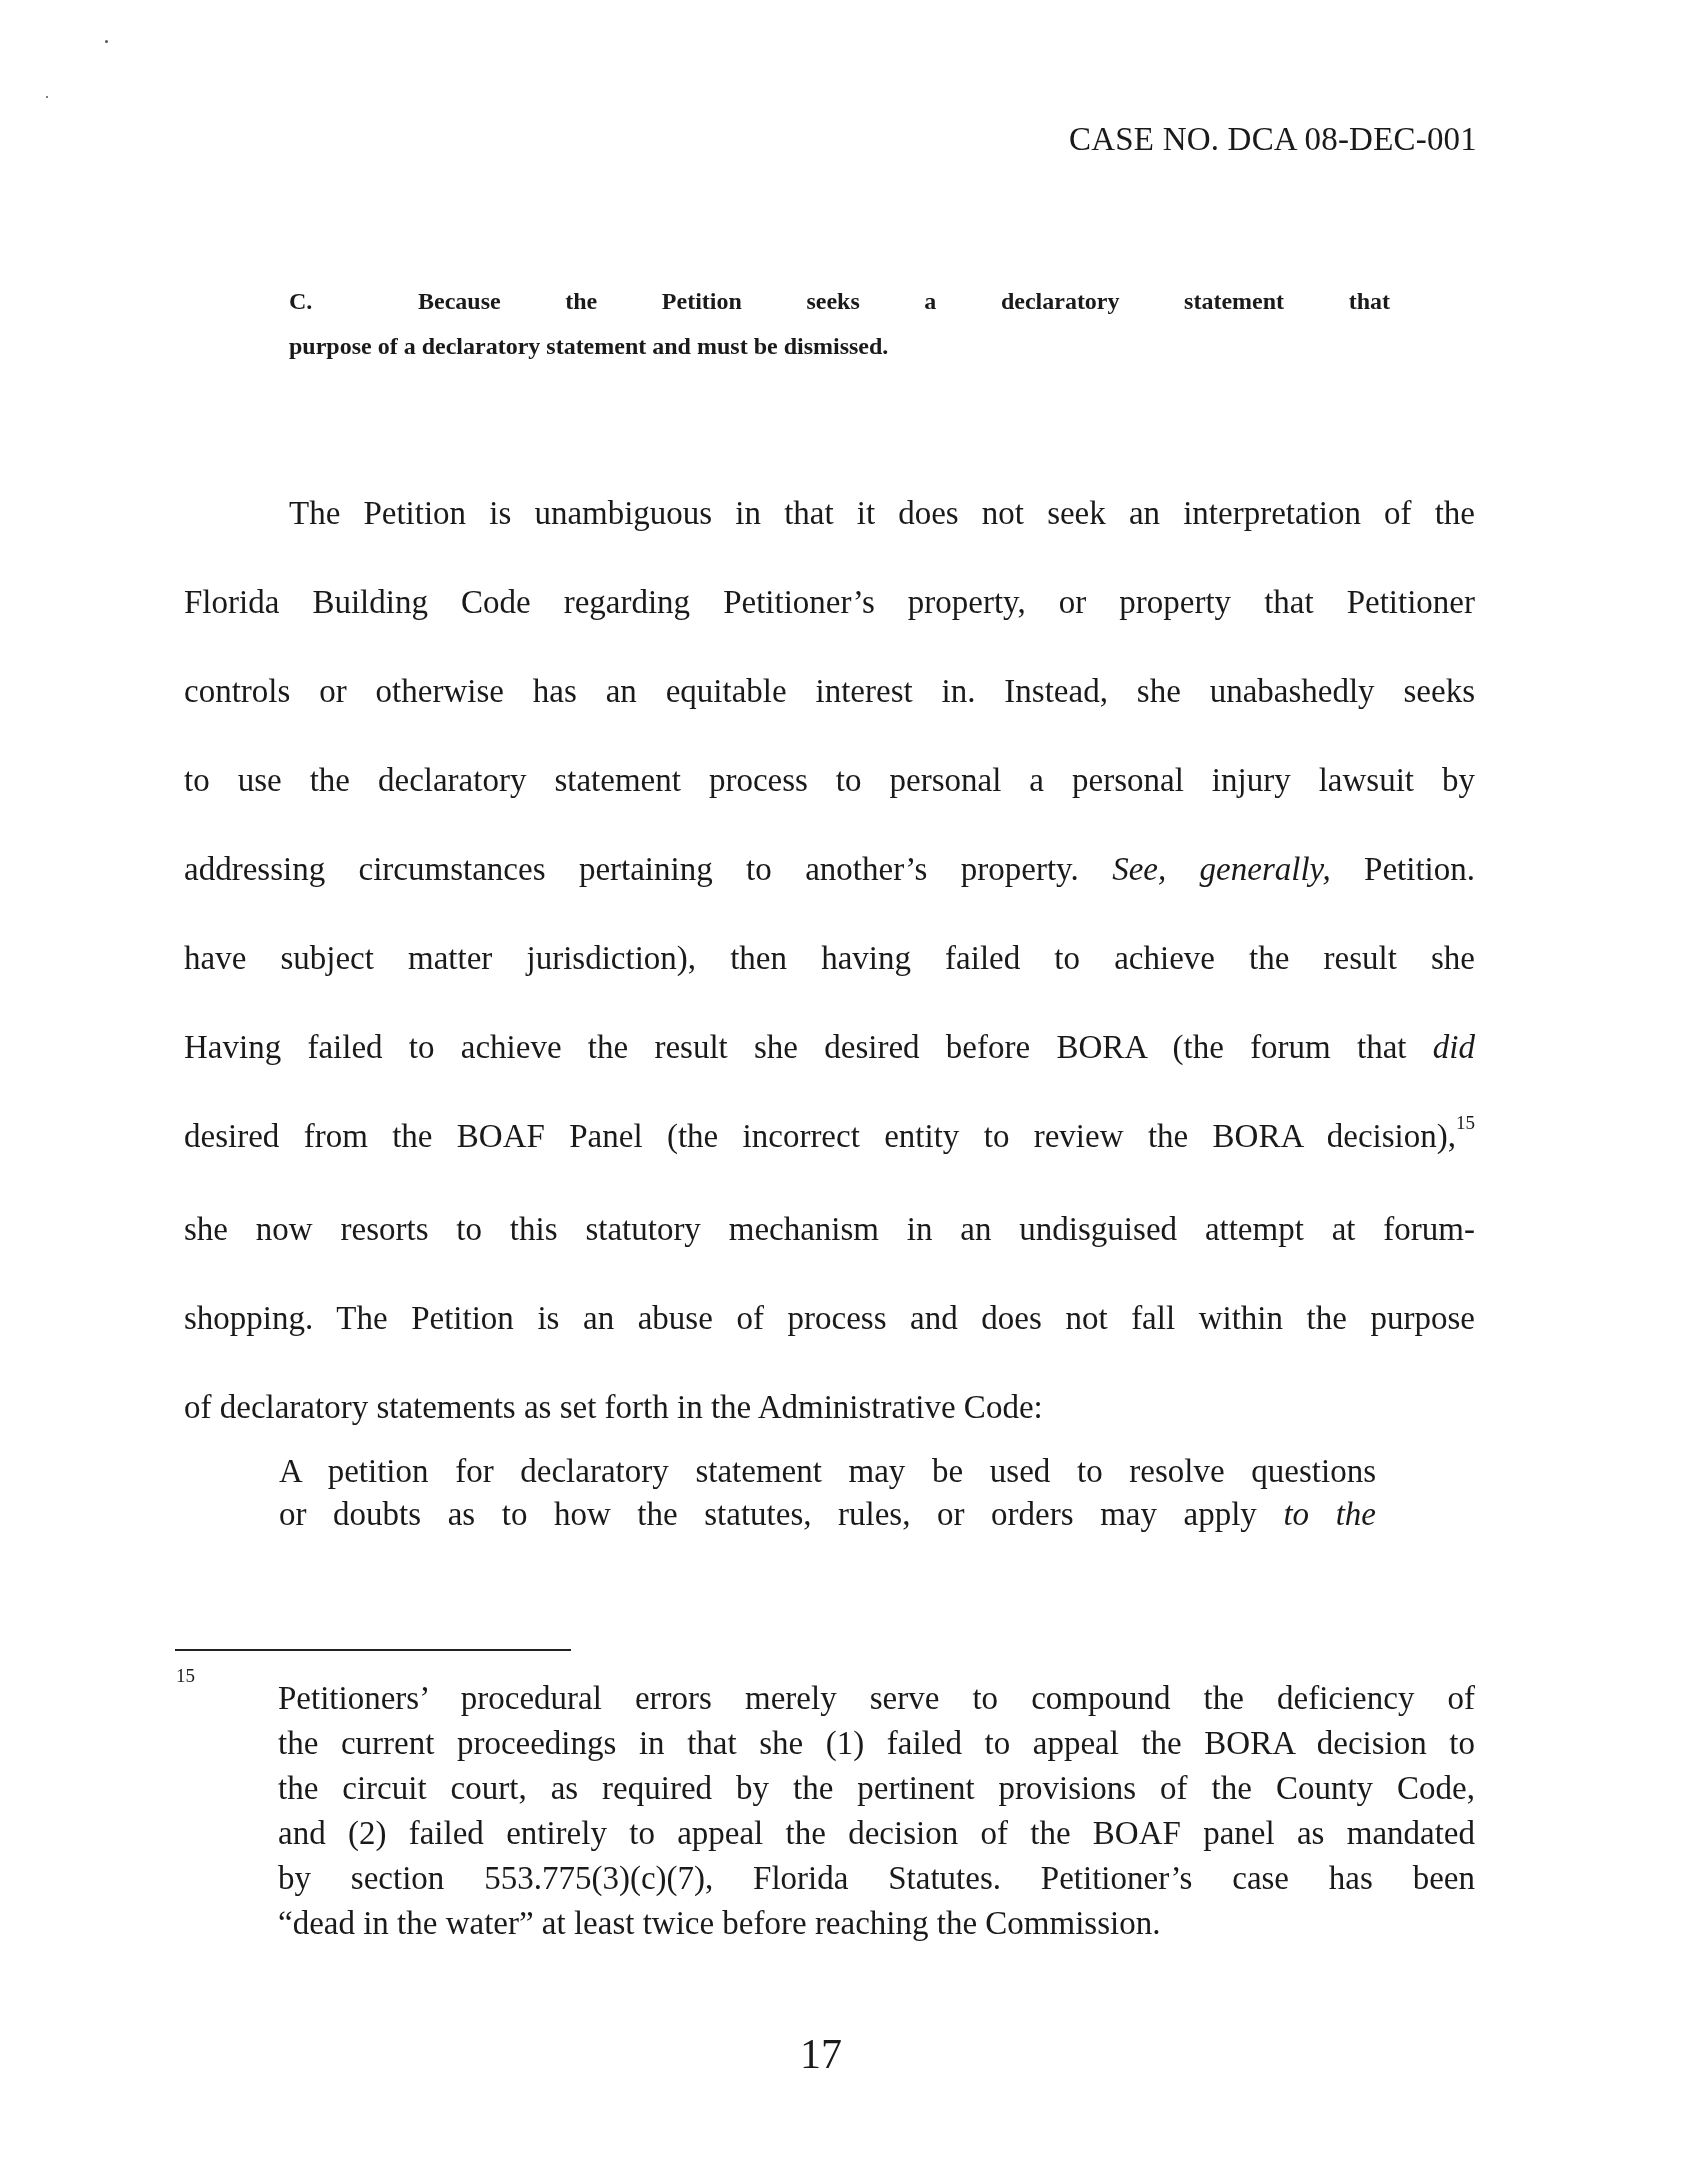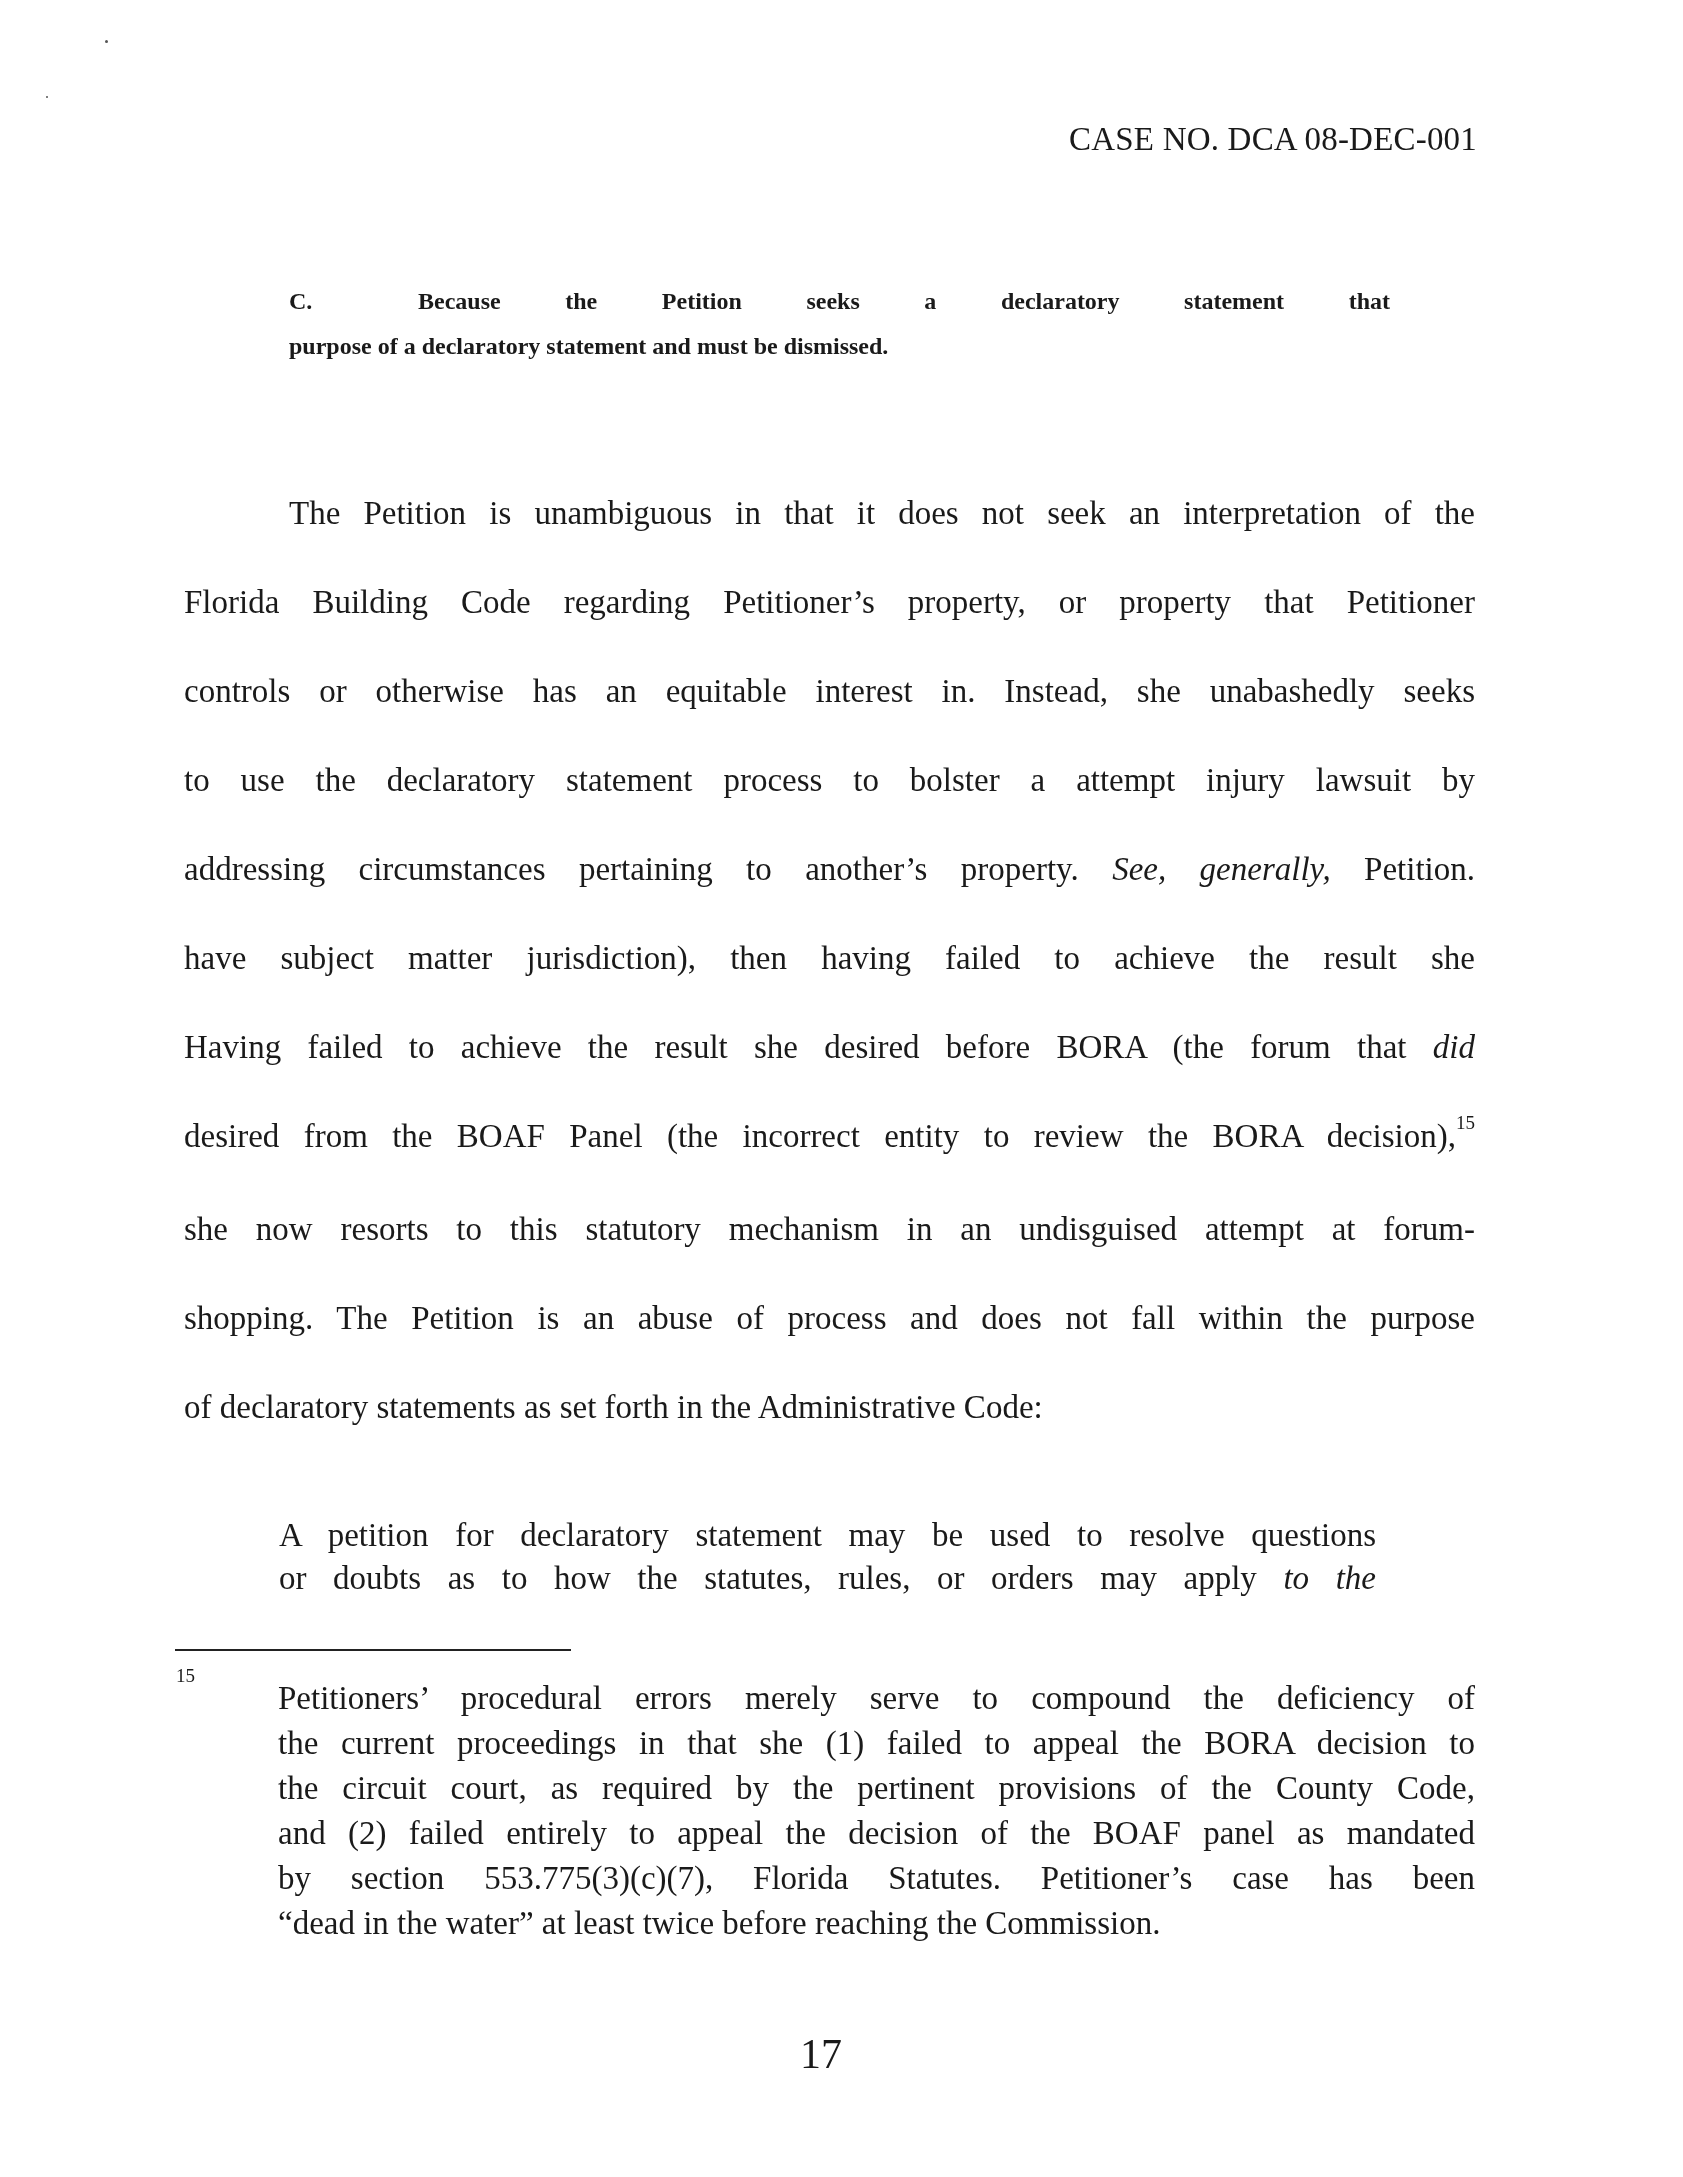--- a/index.html
+++ b/index.html
@@ -8,21 +8,21 @@
   .speck { position: absolute; background: #555; border-radius: 50%; }
   .header { position: absolute; top: 121px; right: 206px; font-size: 33px; letter-spacing: 0.2px; }
   .heading { position: absolute; left: 289px; top: 279px; width: 1101px; font-weight: bold;
              font-size: 24px; line-height: 45px; text-align: justify; text-align-last: left; }
   .heading .letter { display: inline-block; width: 129px; }
   .body-para { position: absolute; left: 184px; top: 469px; width: 1291px; font-size: 33px; line-height: 89px; }
   .line { display: block; text-align: justify; text-align-last: justify; white-space: nowrap; }
   .line.last { text-align-last: left; }
   .line.first { padding-left: 105px; }
   sup { font-size: 19px; vertical-align: 0; position: relative; top: -18px; }
-  .quote { position: absolute; left: 279px; top: 1514px; width: 1097px; font-size: 33px; line-height: 43px; }
+  .quote { position: absolute; left: 279px; top: 1450px; width: 1097px; font-size: 33px; line-height: 43px; }
   .rule { position: absolute; left: 175px; top: 1649px; width: 396px; height: 2px; background: #222; }
   .fn-num { position: absolute; left: 176px; top: 1665px; font-size: 19px; }
   .footnote { position: absolute; left: 278px; top: 1676px; width: 1197px; font-size: 33px; line-height: 45px; }
   .page-num { position: absolute; left: 800px; top: 2030px; font-size: 42px; }
   i { font-style: italic; }
 </style>
 </head>
 <body>
 
 <div class="speck" style="left:105px;top:40px;width:3px;height:3px;"></div>
@@ -32,21 +32,21 @@
 
 <div class="heading">
   <span class="line"><span class="letter">C.</span><span>Because the Petition seeks a declaratory statement that</span></span>
   <span class="line last">purpose of a declaratory statement and must be dismissed.</span>
 </div>
 
 <div class="body-para">
   <span class="line first">The Petition is unambiguous in that it does not seek an interpretation of the</span>
   <span class="line">Florida Building Code regarding Petitioner’s property, or property that Petitioner</span>
   <span class="line">controls or otherwise has an equitable interest in.  Instead, she unabashedly seeks</span>
-  <span class="line">to use the declaratory statement process to bolster a attempt injury lawsuit by</span>
+  <span class="line">to use the declaratory statement process to personal a personal injury lawsuit by</span>
   <span class="line"><span>addressing circumstances pertaining to another’s property.  </span><i>See, generally,</i><span> Petition.</span></span>
   <span class="line">have subject matter jurisdiction), then having failed to achieve the result she</span>
   <span class="line"><span>Having failed to achieve the result she desired before BORA (the forum that </span><i>did</i></span>
   <span class="line"><span>desired from the BOAF Panel (the incorrect entity to review the BORA decision),</span><sup>15</sup></span>
   <span class="line">she now resorts to this statutory mechanism in an undisguised attempt at forum-</span>
   <span class="line">shopping.  The Petition is an abuse of process and does not fall within the purpose</span>
   <span class="line last">of declaratory statements as set forth in the Administrative Code:</span>
 </div>
 
 <div class="quote">

